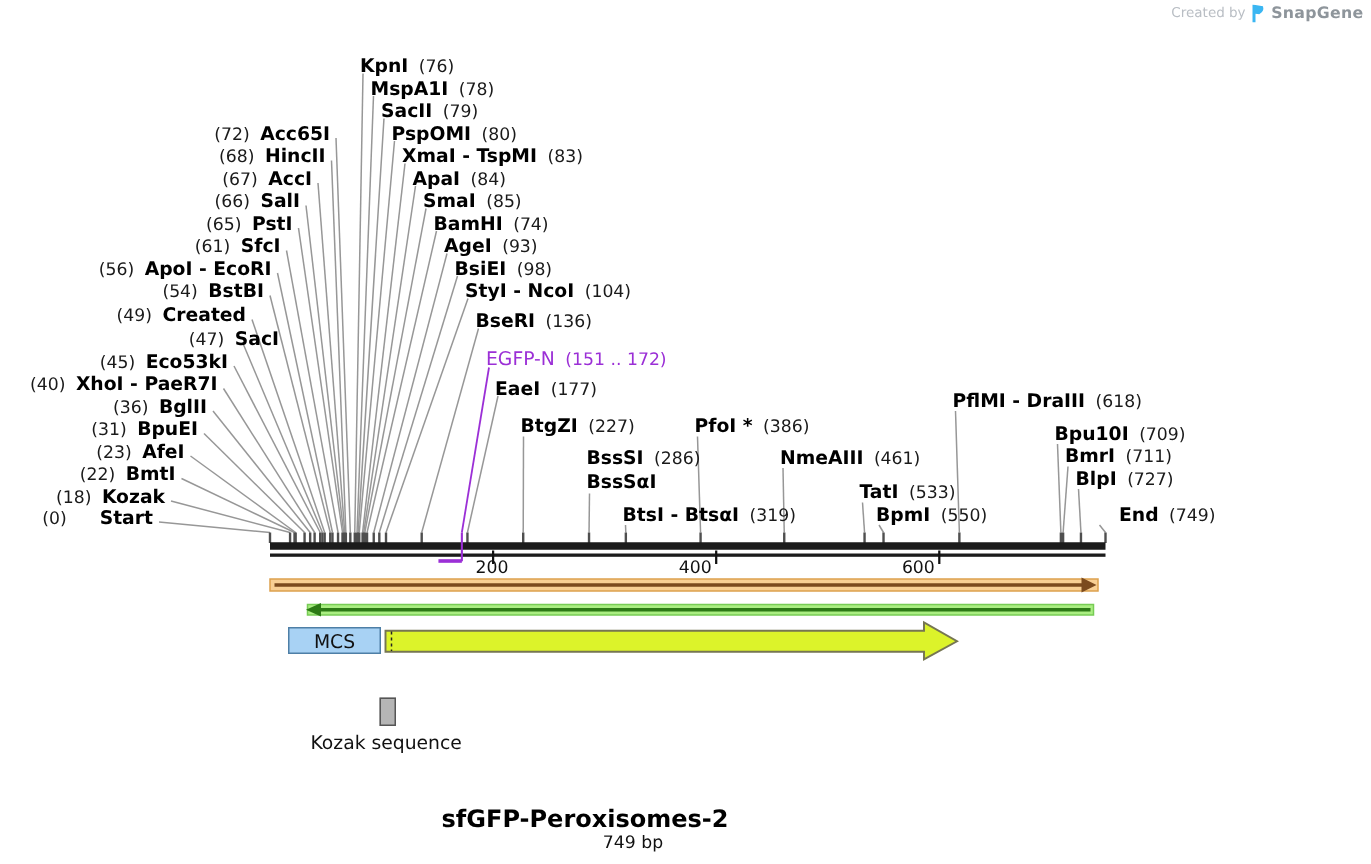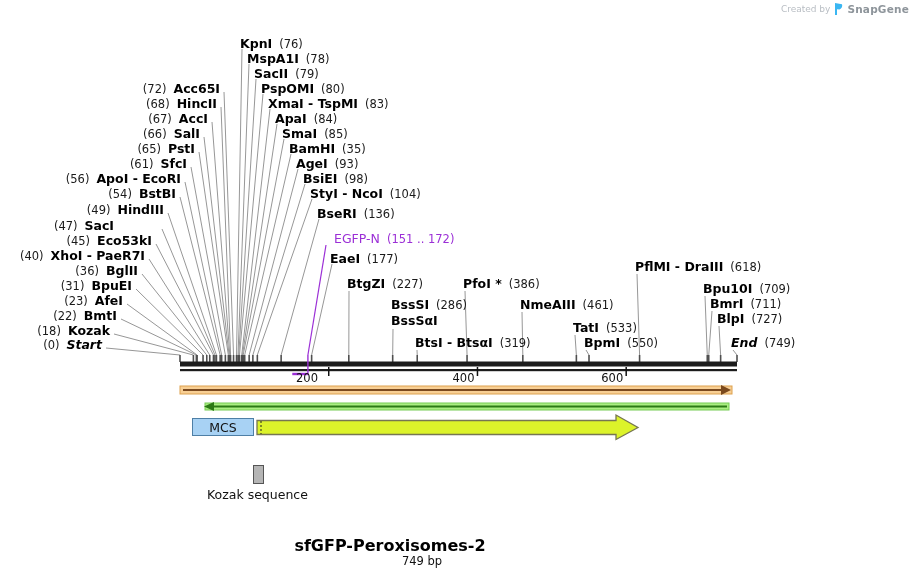--- a/index.html
+++ b/index.html
@@ -6,23 +6,23 @@
   #stage{
     position:relative;width:914px;height:576px;background:#ffffff;overflow:hidden;
     font-family:"DejaVu Sans","Liberation Sans",sans-serif;
   }
   #map-svg{position:absolute;left:0;top:0;}
   .site-label{position:absolute;white-space:nowrap;color:#111;line-height:13px;}
   .site-label .nm{font-weight:bold;font-size:12.5px;color:#000;}
   .site-label .ps{font-size:11.5px;color:#1a1a1a;}
   .site-label.l-name-first .ps{margin-left:7px;}
   .site-label.l-pos-first .ps{margin-right:7px;}
-  .site-label.it .nm{font-style:italic;}
+  .site-label.it .nm{margin-left:15px;}
   .site-label.primer{color:#9b2fd6;}
-  .site-label.primer .nm{font-weight:normal;color:#9b2fd6;font-size:12.5px;margin-left:10px;}
+  .site-label.primer .nm{font-weight:normal;color:#9b2fd6;font-size:12.5px;}
   .site-label.primer .ps{color:#9b2fd6;}
   .ruler-label{position:absolute;font-size:11.5px;color:#111;white-space:nowrap;}
   #watermark{position:absolute;top:3px;right:5px;display:flex;align-items:center;gap:4px;}
   #wm-created{font-size:9px;color:#b9bec4;text-align:right;}
   #wm-brand{font-size:10.5px;color:#8e959b;font-weight:600;letter-spacing:.2px;}
   #mcs-box{position:absolute;display:flex;align-items:center;justify-content:center;
     font-size:12.5px;color:#111;}
   #vn-label{position:absolute;font-size:12.5px;color:#111;text-align:center;}
   #kozak-box{position:absolute;}
   #kozak-label{position:absolute;font-size:12.5px;color:#111;white-space:nowrap;}
@@ -141,36 +141,36 @@
     </svg>
 
   <div id="labels">
       <div class="site-label l-name-first" style="left: 240px; top: 36px;"><span class="nm">KpnI</span><span class="ps">(76)</span></div>
       <div class="site-label l-name-first" style="left: 247px; top: 51px;"><span class="nm">MspA1I</span><span class="ps">(78)</span></div>
       <div class="site-label l-name-first" style="left: 254px; top: 66px;"><span class="nm">SacII</span><span class="ps">(79)</span></div>
       <div class="site-label l-name-first" style="left: 261px; top: 81px;"><span class="nm">PspOMI</span><span class="ps">(80)</span></div>
       <div class="site-label l-name-first" style="left: 268px; top: 96px;"><span class="nm">XmaI - TspMI</span><span class="ps">(83)</span></div>
       <div class="site-label l-name-first" style="left: 275px; top: 111px;"><span class="nm">ApaI</span><span class="ps">(84)</span></div>
       <div class="site-label l-name-first" style="left: 282px; top: 126px;"><span class="nm">SmaI</span><span class="ps">(85)</span></div>
-      <div class="site-label l-name-first" style="left: 289px; top: 141px;"><span class="nm">BamHI</span><span class="ps">(35)</span></div>
+      <div class="site-label l-name-first" style="left: 289px; top: 141px;"><span class="nm">BamHI</span><span class="ps">(74)</span></div>
       <div class="site-label l-name-first" style="left: 296px; top: 156px;"><span class="nm">AgeI</span><span class="ps">(93)</span></div>
       <div class="site-label l-name-first" style="left: 303px; top: 171px;"><span class="nm">BsiEI</span><span class="ps">(98)</span></div>
       <div class="site-label l-name-first" style="left: 310px; top: 186px;"><span class="nm">StyI - NcoI</span><span class="ps">(104)</span></div>
       <div class="site-label l-name-first" style="left: 317px; top: 206px;"><span class="nm">BseRI</span><span class="ps">(136)</span></div>
       <div class="site-label l-name-first" style="left: 330px; top: 251px;"><span class="nm">EaeI</span><span class="ps">(177)</span></div>
       <div class="site-label l-pos-first" style="right: 694px; top: 81px;"><span class="ps">(72)</span><span class="nm">Acc65I</span></div>
       <div class="site-label l-pos-first" style="right: 697px; top: 96px;"><span class="ps">(68)</span><span class="nm">HincII</span></div>
       <div class="site-label l-pos-first" style="right: 706px; top: 111px;"><span class="ps">(67)</span><span class="nm">AccI</span></div>
       <div class="site-label l-pos-first" style="right: 714px; top: 126px;"><span class="ps">(66)</span><span class="nm">SalI</span></div>
       <div class="site-label l-pos-first" style="right: 719px; top: 141px;"><span class="ps">(65)</span><span class="nm">PstI</span></div>
       <div class="site-label l-pos-first" style="right: 727px; top: 156px;"><span class="ps">(61)</span><span class="nm">SfcI</span></div>
       <div class="site-label l-pos-first" style="right: 733px; top: 171px;"><span class="ps">(56)</span><span class="nm">ApoI - EcoRI</span></div>
       <div class="site-label l-pos-first" style="right: 738px; top: 186px;"><span class="ps">(54)</span><span class="nm">BstBI</span></div>
-      <div class="site-label l-pos-first" style="right: 750px; top: 202px;"><span class="ps">(49)</span><span class="nm">HindIII</span></div>
-      <div class="site-label l-pos-first" style="right: 800px; top: 218px; text-align: center;"><span class="ps">(47)</span><span class="nm">SacI</span></div>
+      <div class="site-label l-pos-first" style="right: 750px; top: 202px;"><span class="ps">(49)</span><span class="nm">Created</span></div>
+      <div class="site-label l-pos-first" style="right: 728px; top: 218px; text-align: center;"><span class="ps">(47)</span><span class="nm">SacI</span></div>
       <div class="site-label l-pos-first" style="right: 762px; top: 233px;"><span class="ps">(45)</span><span class="nm">Eco53kI</span></div>
       <div class="site-label l-pos-first" style="right: 769px; top: 248px;"><span class="ps">(40)</span><span class="nm">XhoI - PaeR7I</span></div>
       <div class="site-label l-pos-first" style="right: 776px; top: 263px;"><span class="ps">(36)</span><span class="nm">BglII</span></div>
       <div class="site-label l-pos-first" style="right: 782px; top: 278px;"><span class="ps">(31)</span><span class="nm">BpuEI</span></div>
       <div class="site-label l-pos-first" style="right: 791px; top: 293px; margin-left: 12px;"><span class="ps">(23)</span><span class="nm">AfeI</span></div>
       <div class="site-label l-pos-first" style="right: 797px; top: 308px;"><span class="ps">(22)</span><span class="nm">BmtI</span></div>
       <div class="site-label l-pos-first" style="right: 804px; top: 323px;"><span class="ps">(18)</span><span class="nm">Kozak</span></div>
       <div class="site-label l-pos-first it" style="right: 812px; top: 337px;"><span class="ps">(0)</span><span class="nm">Start</span></div>
       <div class="site-label l-name-first" style="left: 347px; top: 276px;"><span class="nm">BtgZI</span><span class="ps">(227)</span></div>
       <div class="site-label l-name-first" style="left: 391px; top: 297px;"><span class="nm">BssSI</span><span class="ps">(286)</span></div>
@@ -179,21 +179,21 @@
       <div class="site-label l-name-first" style="left: 463px; top: 276px;"><span class="nm">PfoI *</span><span class="ps">(386)</span></div>
       <div class="site-label l-name-first" style="left: 520px; top: 297px;"><span class="nm">NmeAIII</span><span class="ps">(461)</span></div>
       <div class="site-label l-name-first" style="left: 573px; top: 320px;"><span class="nm">TatI</span><span class="ps">(533)</span></div>
       <div class="site-label l-name-first" style="left: 584px; top: 335px;"><span class="nm">BpmI</span><span class="ps">(550)</span></div>
       <div class="site-label l-name-first" style="left: 635px; top: 259px;"><span class="nm">PflMI - DraIII</span><span class="ps">(618)</span></div>
       <div class="site-label l-name-first" style="left: 703px; top: 281px;"><span class="nm">Bpu10I</span><span class="ps">(709)</span></div>
       <div class="site-label l-name-first" style="left: 710px; top: 296px;"><span class="nm">BmrI</span><span class="ps">(711)</span></div>
       <div class="site-label l-name-first" style="left: 717px; top: 311px;"><span class="nm">BlpI</span><span class="ps">(727)</span></div>
       <div class="site-label l-name-first it" style="left: 731px; top: 335px;"><span class="nm">End</span><span class="ps">(749)</span></div>
       <div class="site-label l-name-first primer" style="left: 324px; top: 231px;"><span class="nm">EGFP-N</span><span class="ps">(151 .. 172)</span></div>
-      <div class="ruler-label" style="right: 596px; top: 371px; margin-left: 14px;">200</div>
+      <div class="ruler-label" style="right: 575px; top: 371px; margin-left: 14px;">200</div>
       <div class="ruler-label" style="right: 439.537px; top: 371px;">400</div>
       <div class="ruler-label" style="right: 290.805px; top: 371px;">600</div>
     </div>
 
   <div id="watermark">
     <span id="wm-created">Created by</span>
     <svg width="9" height="12" viewBox="0 0 9 12">
       <path d="M1 0 L8 1.2 Q9 4.5 5.5 6.5 L3 6.2 L3 12 L1 12 Z" fill="#3ab6f2"></path>
     </svg>
     <span id="wm-brand">SnapGene</span>

